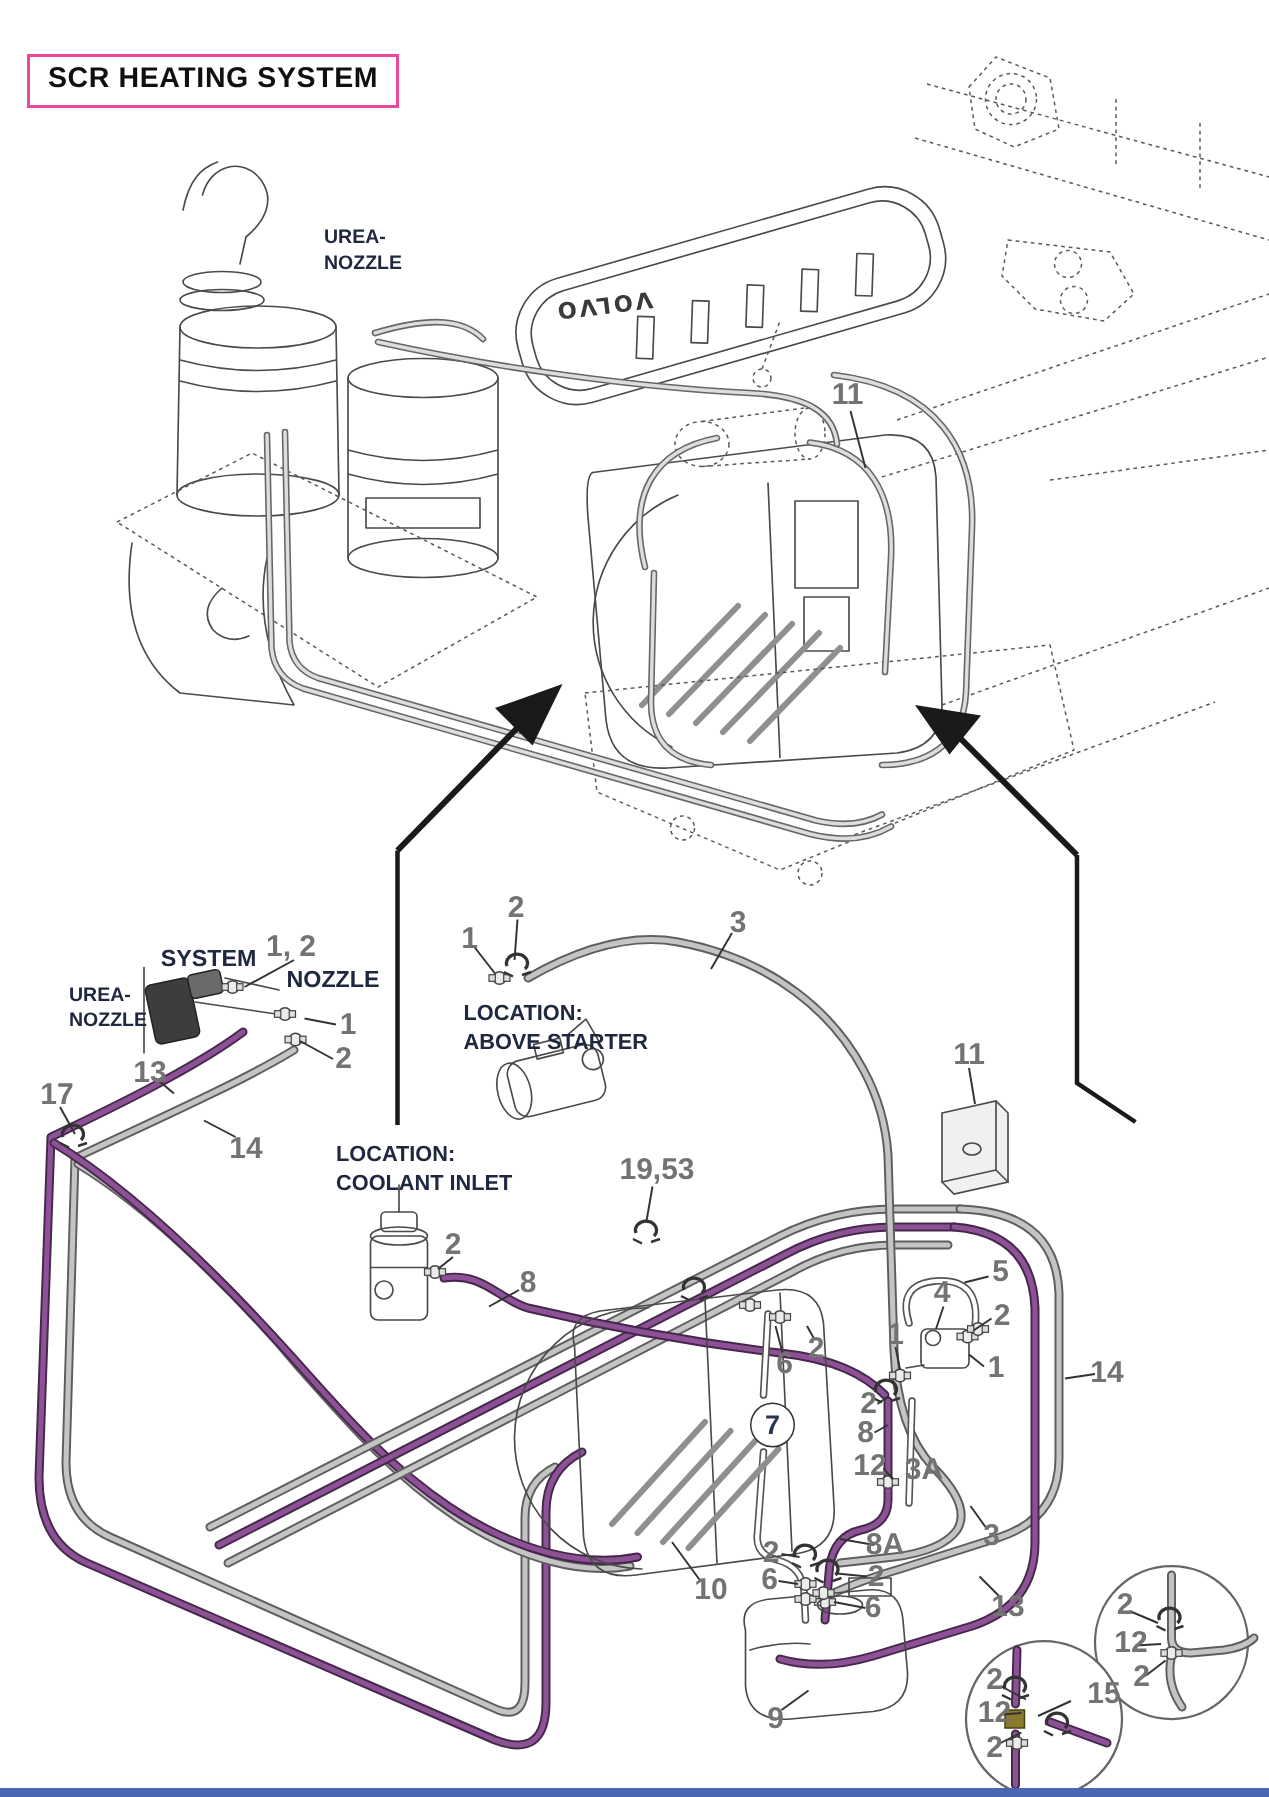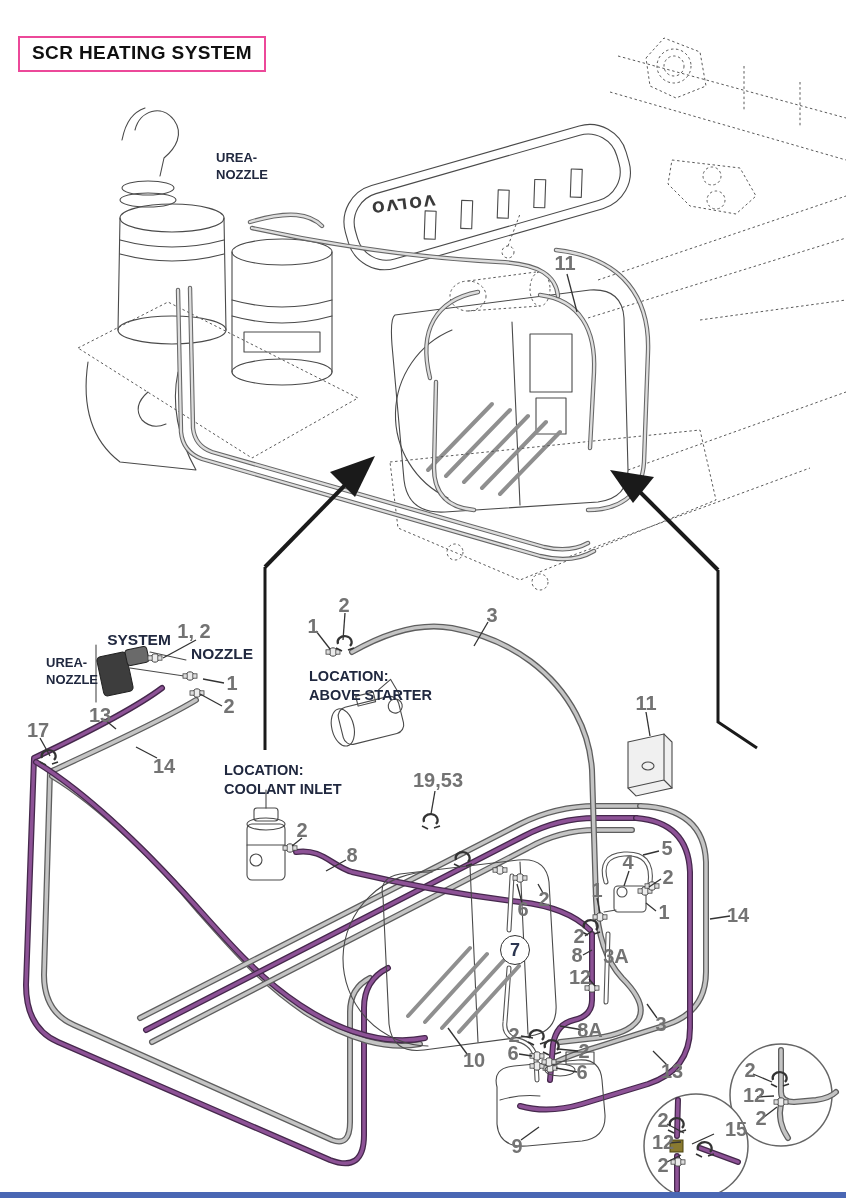--- a/index.html
+++ b/index.html
@@ -396,21 +396,21 @@
 <div class="num" style="left:438px;top:780px">19,53</div>
 <div class="num" style="left:646px;top:703px">11</div>
 
 <div class="num" style="left:628px;top:862px">4</div>
 <div class="num" style="left:667px;top:848px">5</div>
 <div class="num" style="left:668px;top:877px">2</div>
 <div class="num" style="left:597px;top:890px">1</div>
 <div class="num" style="left:664px;top:912px">1</div>
 <div class="num" style="left:579px;top:936px">2</div>
 <div class="num" style="left:577px;top:955px">8</div>
-<div class="num" style="left:616px;top:956px">3A</div>
+<div class="num" style="left:616px;top:980px">3A</div>
 <div class="num" style="left:580px;top:977px">12</div>
 <div class="num" style="left:590px;top:1030px">8A</div>
 <div class="num" style="left:584px;top:1051px">2</div>
 <div class="num" style="left:582px;top:1072px">6</div>
 <div class="num" style="left:738px;top:915px">14</div>
 <div class="num" style="left:661px;top:1024px">3</div>
 <div class="num" style="left:672px;top:1071px">13</div>
 
 <div class="num" style="left:523px;top:909px">6</div>
 <div class="num" style="left:544px;top:899px">2</div>

